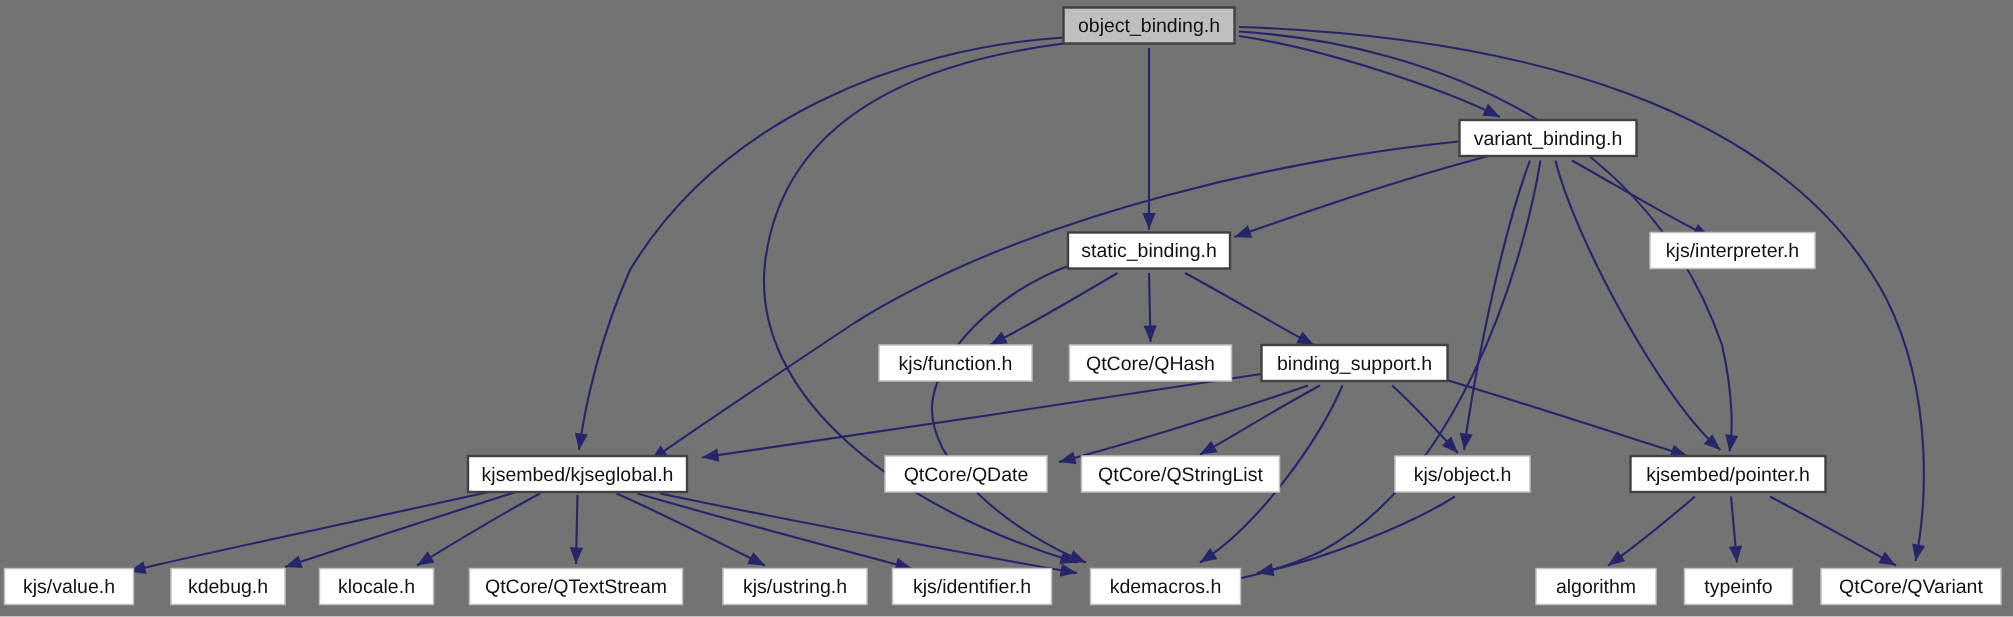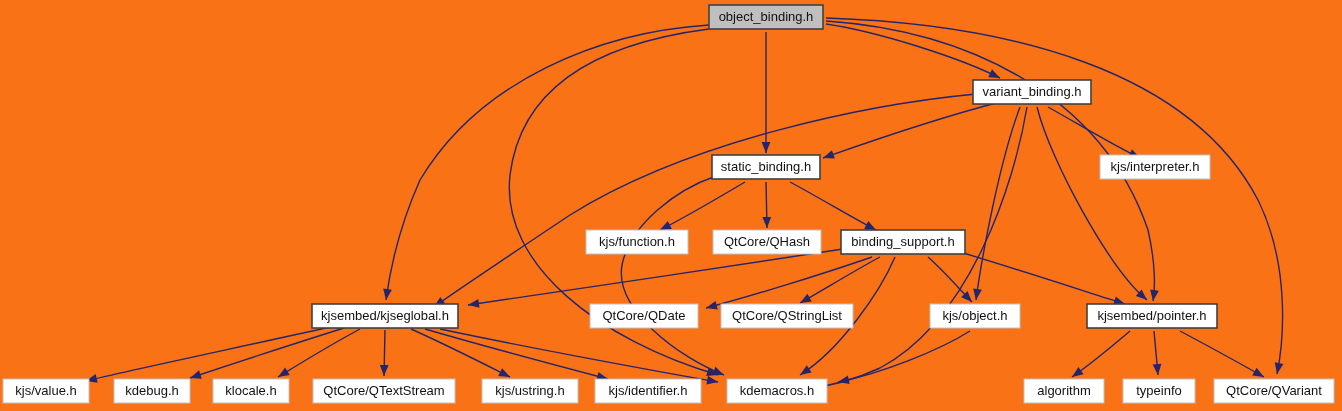--- a/index.html
+++ b/index.html
@@ -4,21 +4,21 @@
 <style>
   html, body {
     margin: 0;
     padding: 0;
     background: #ffffff;
   }
   #graph-root {
     position: relative;
     width: 1342px;
     height: 411px;
-    background: #f97316;
+    background: #737373;
     font-family: "Liberation Sans", sans-serif;
   }
   svg.graph-canvas {
     position: absolute;
     top: 0;
     left: 0;
     width: 1342px;
     height: 411px;
     display: block;
   }

